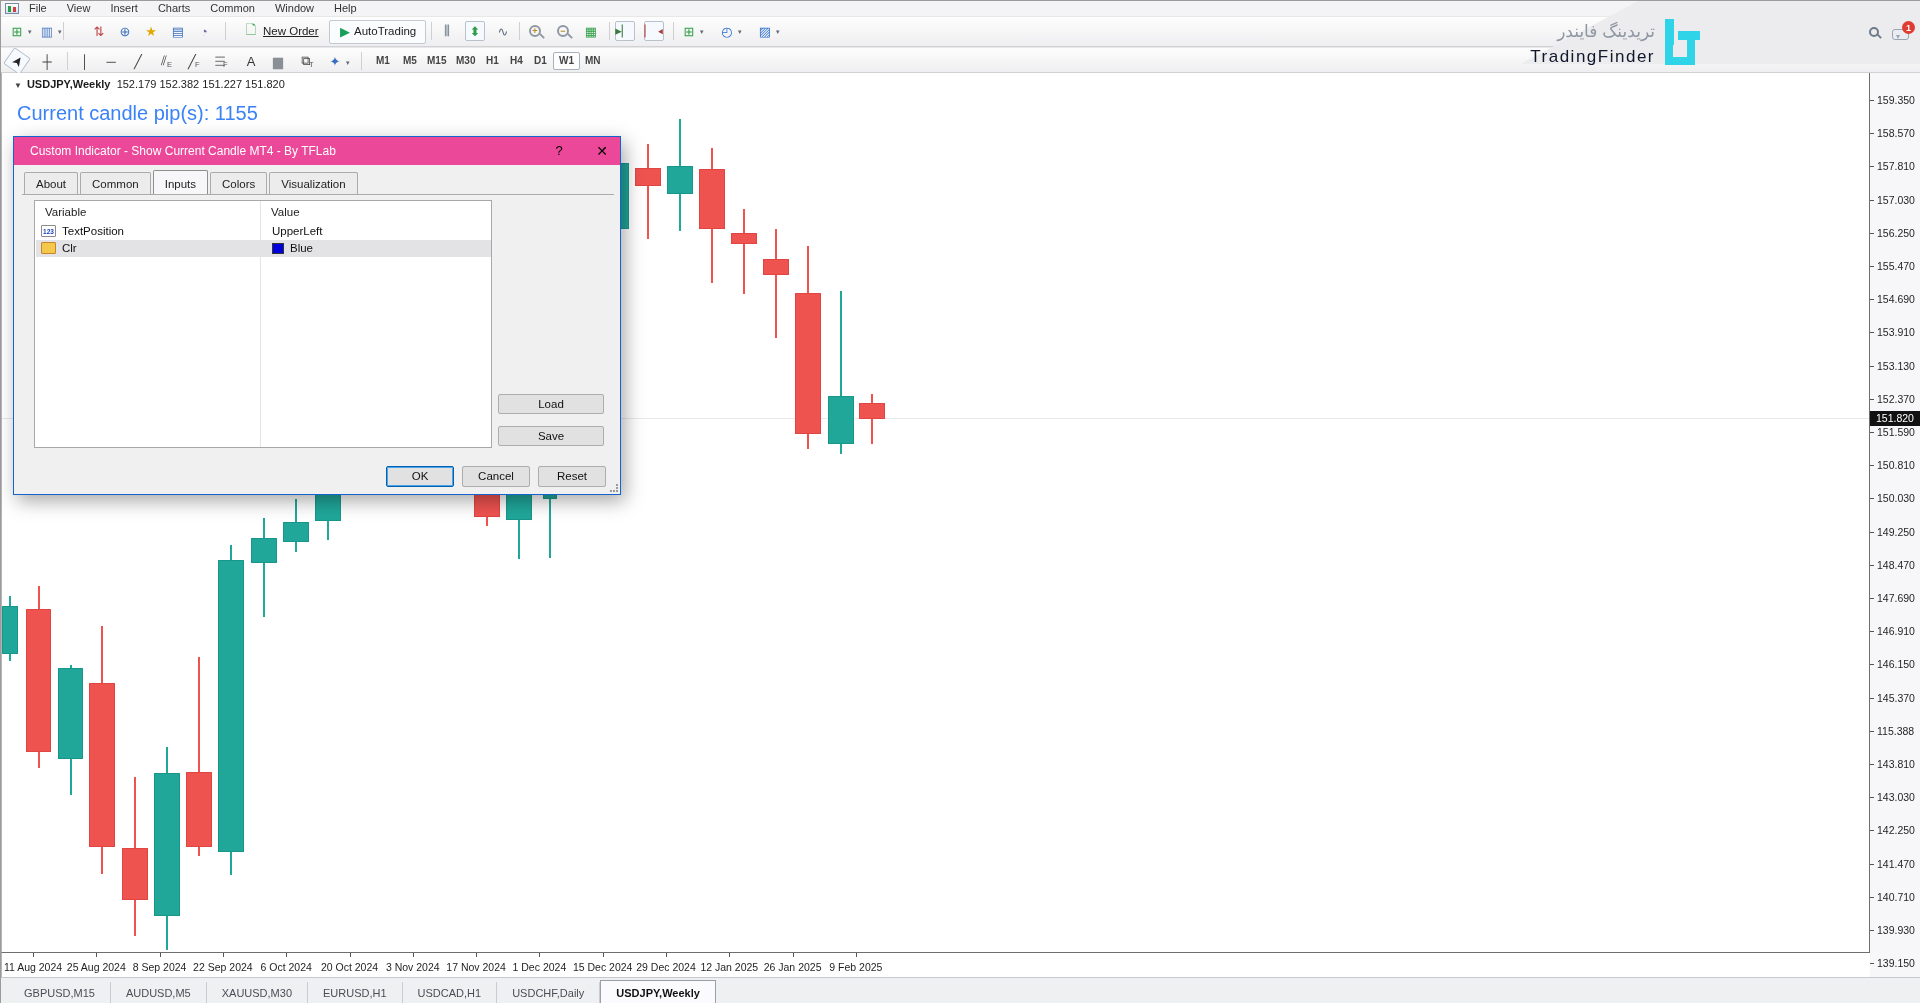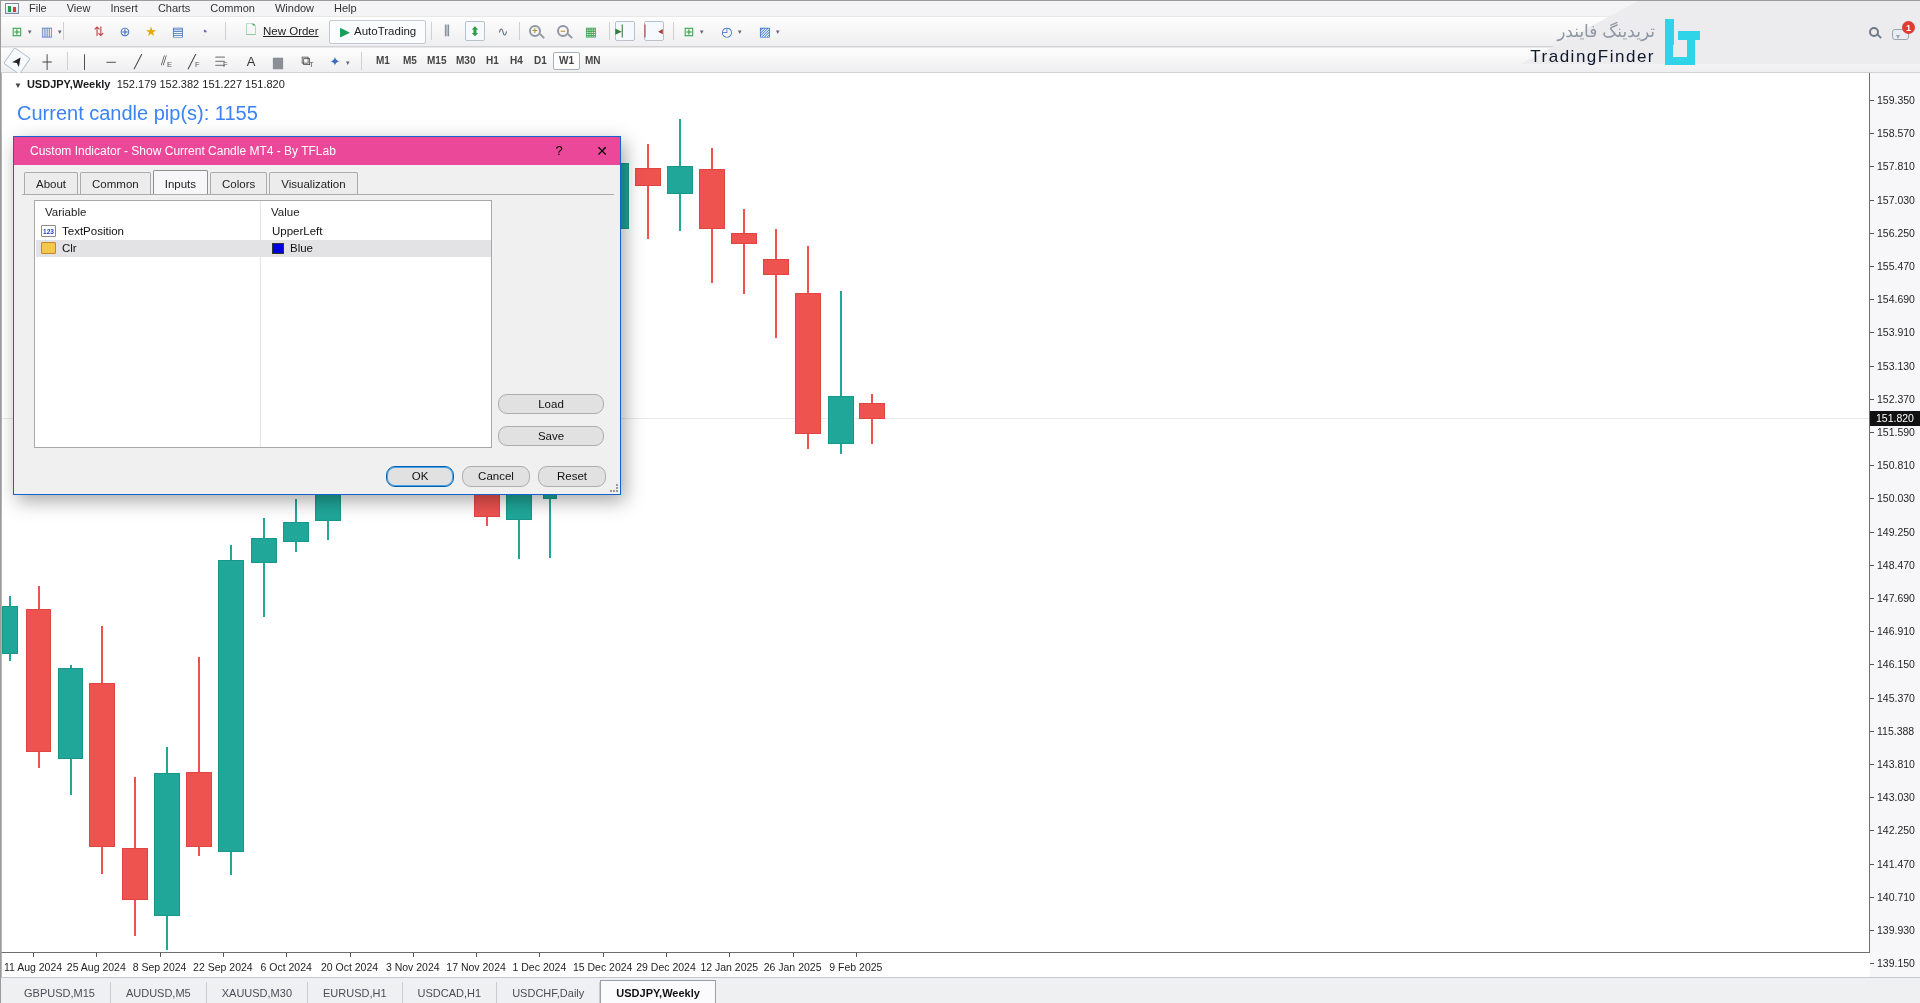--- a/index.html
+++ b/index.html
@@ -137,21 +137,21 @@
   .row-icon { position:absolute; left:5px; top:2px; width:15px; height:12px;
     border:1px solid #8a8a8a; background:#fff; font-size:6.5px; font-weight:bold;
     color:#1a3fbf; text-align:center; line-height:11px; border-radius:1px; }
   .row-icon.clr { background:#f4c84a; border-color:#c8862a; }
   .row-name { position:absolute; left:26px; top:1px; line-height:15px; }
   .row-value { position:absolute; left:236px; top:1px; line-height:15px; }
   .row-swatch { position:absolute; left:236px; top:3px; width:12px; height:11px;
     background:#0000dc; border:1px solid #333; }
   .row-value.shift { left:254px; }
   .dlg-btn { position:absolute; height:21px; background:#e1e1e1; border:1px solid #adadad;
-    font-size:11.5px; color:#111; text-align:center; line-height:19px; border-radius:9px; cursor:default; }
+    font-size:11.5px; color:#111; text-align:center; line-height:19px; border-radius:2px; cursor:default; }
   #btn-load { left:484px; top:257px; width:106px; height:20px; }
   #btn-save { left:484px; top:289px; width:106px; height:20px; }
   #btn-ok     { left:372px; top:329px; width:68px; border:1px solid #0062b1;
     box-shadow:0 0 0 1px #4da3e8 inset; }
   #btn-cancel { left:448px; top:329px; width:68px; }
   #btn-reset  { left:524px; top:329px; width:68px; }
   #dlg-grip { position:absolute; right:2px; bottom:2px; width:8px; height:8px;
     border-right:2px dotted #9a9a9a; border-bottom:2px dotted #9a9a9a; }
 </style>
 </head>

